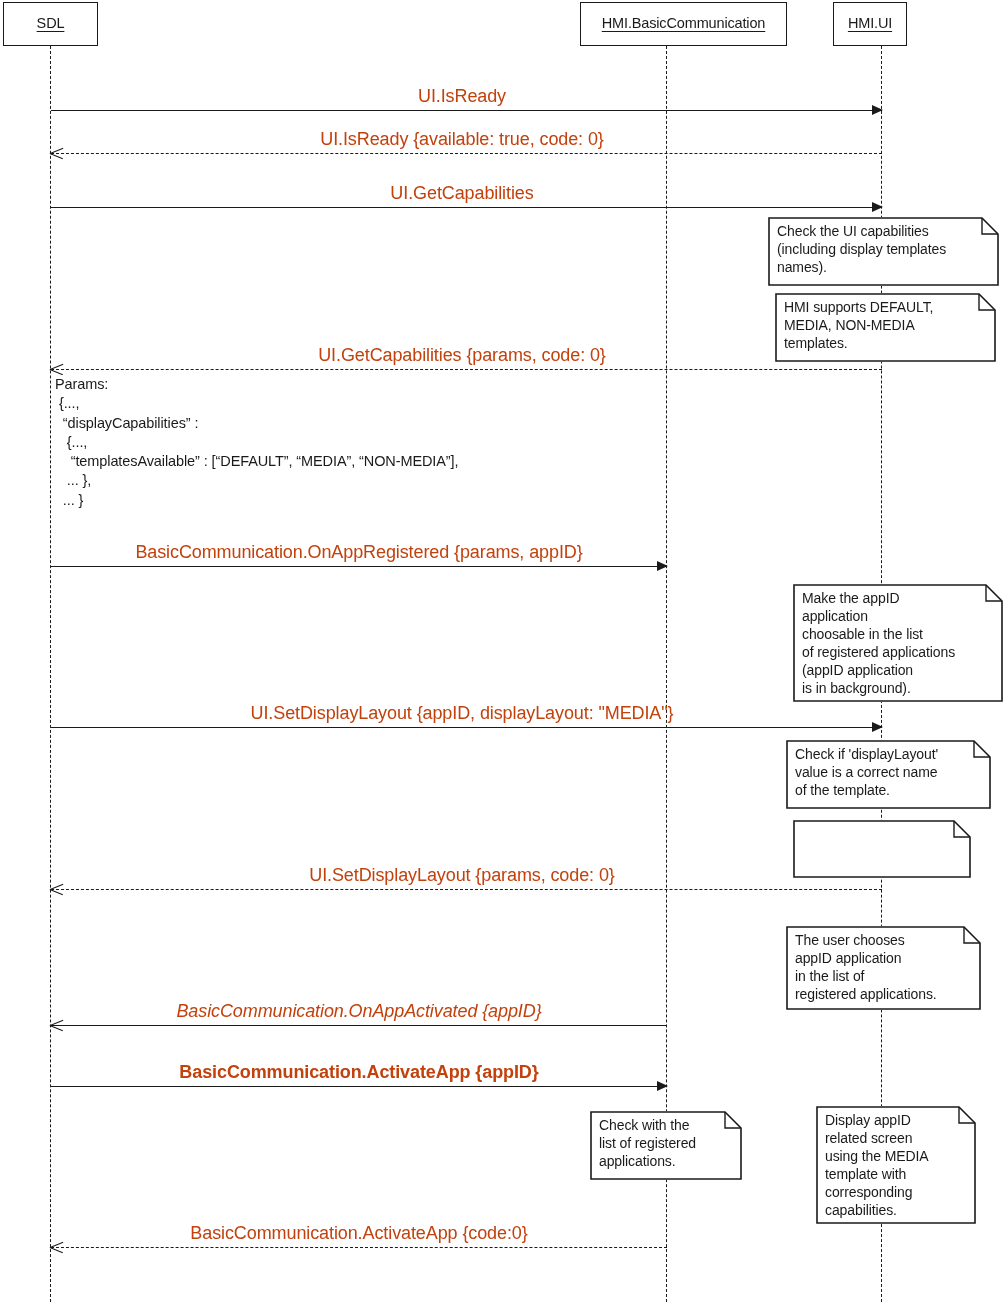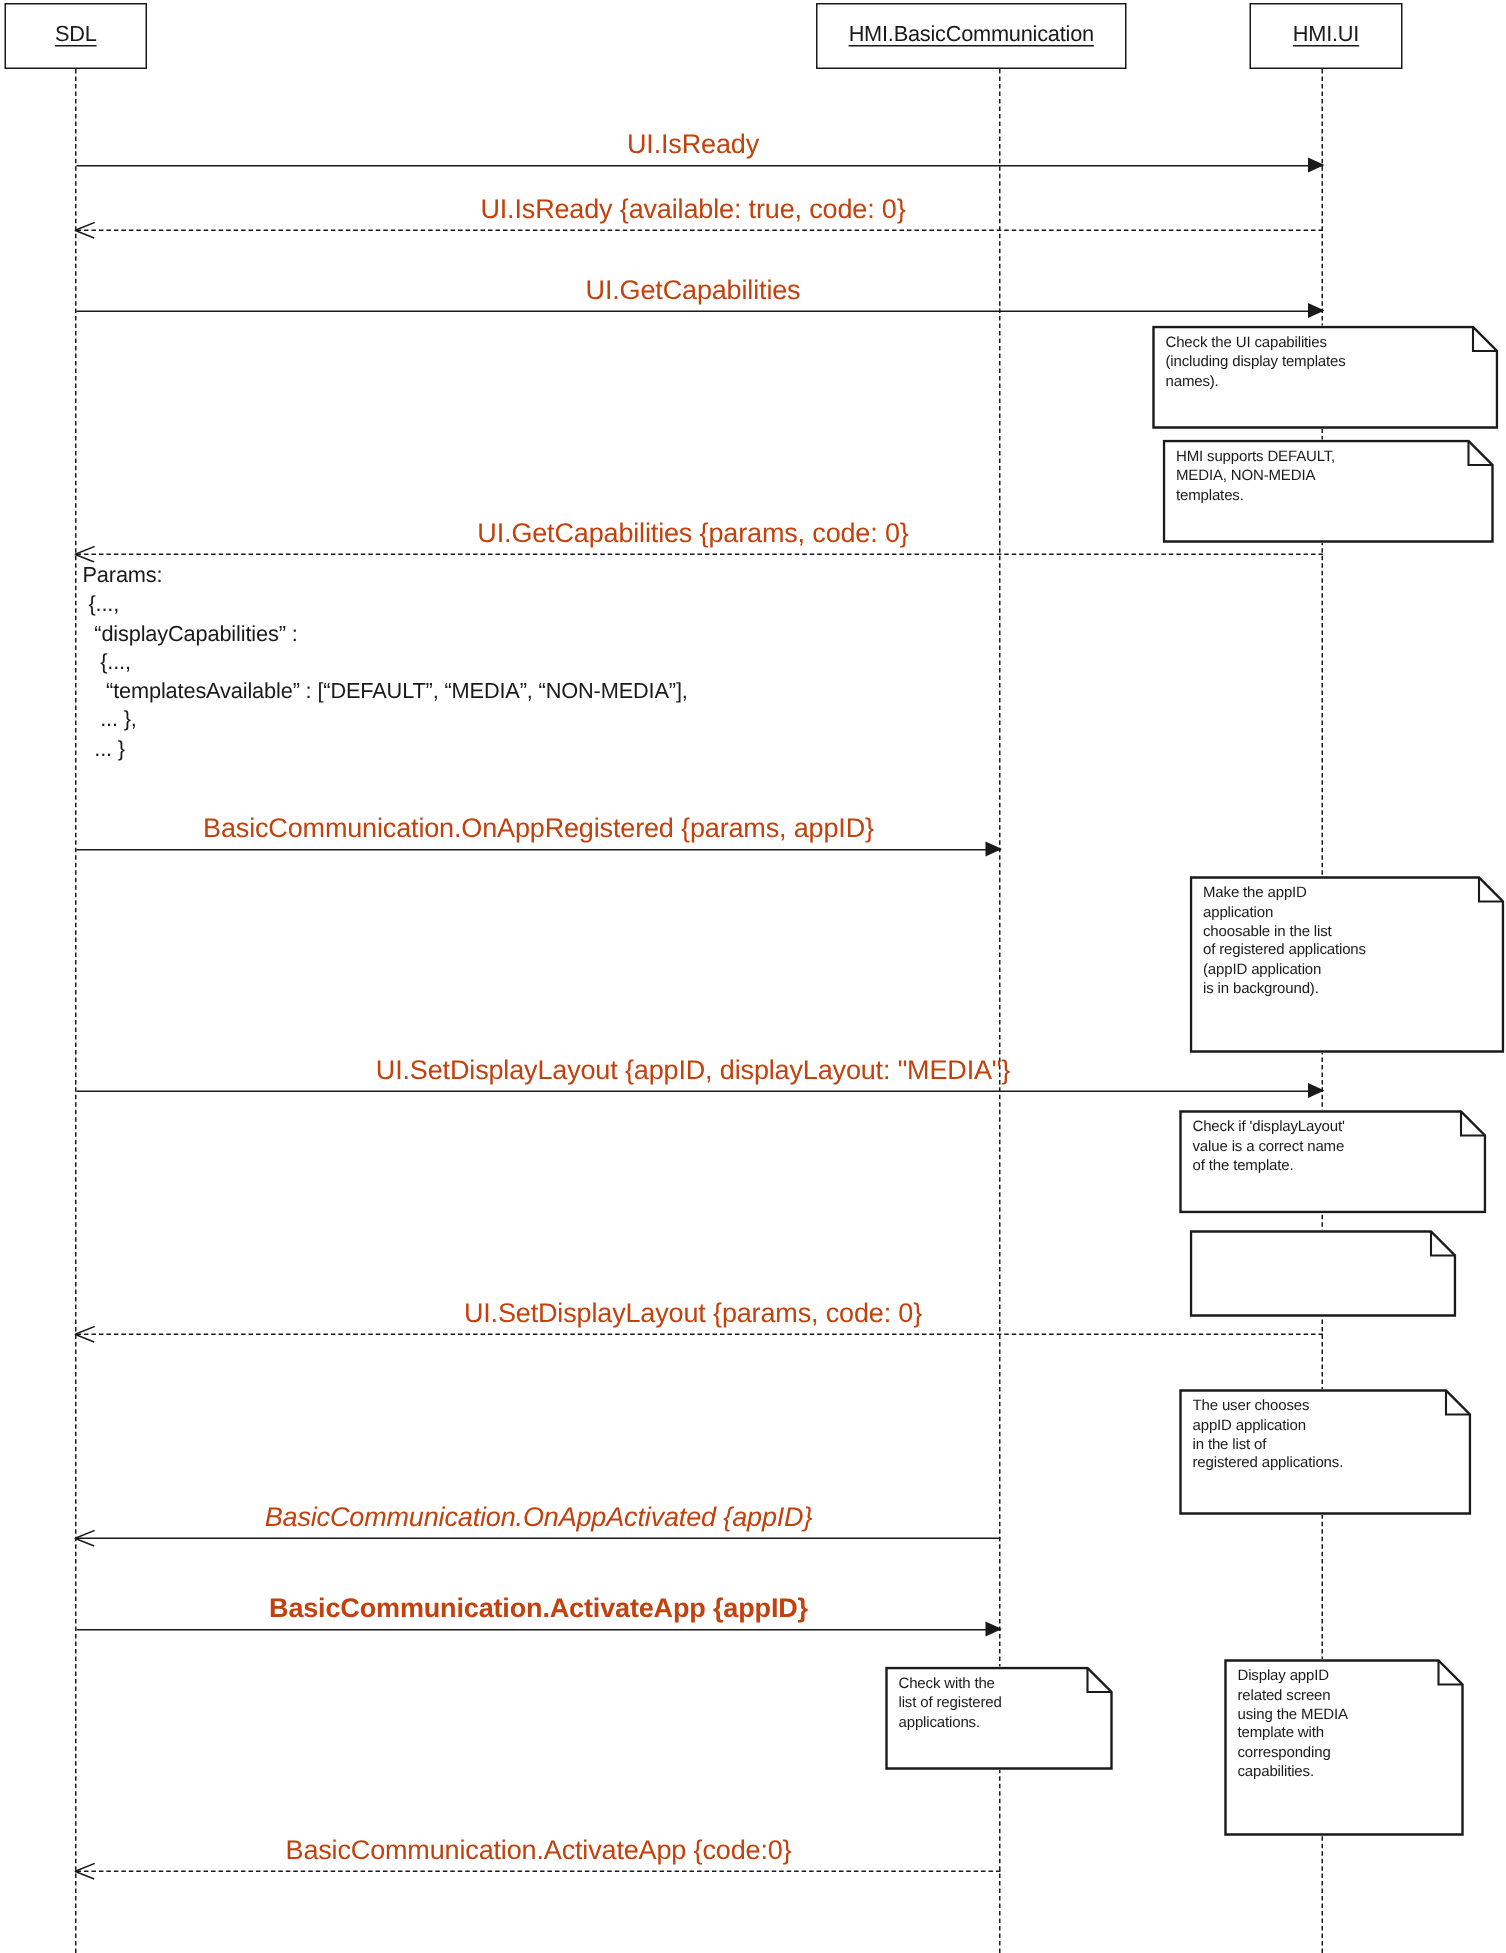--- a/index.html
+++ b/index.html
@@ -127,21 +127,21 @@
     left: 0;
     top: 0;
     width: 100%;
     height: 100%;
     display: block;
   }
   .note-text {
     position: relative;
     z-index: 2;
     padding: 6px 9px 5px 9px;
-    font-size: 10px;
+    font-size: 14px;
     line-height: 1.28;
     color: #1a1a1a;
     white-space: pre-line;
     letter-spacing: -0.1px;
   }
 
   
   .params-block {
     position: absolute;
     font-size: 14.5px;
@@ -156,25 +156,25 @@
 </head>
 <body>
 
 <div id="diagram-root">
 
 <div class="lifeline" style="left: 50.3px; top: 46px; height: 1256px;"></div>
     <div class="participant-box" style="left: 3px; top: 2px; width: 95px; height: 44px;">
       <span class="participant-label">SDL</span>
     </div>
     <div class="lifeline" style="left: 666.3px; top: 46px; height: 1256px;"></div>
-    <div class="participant-box" style="left: 544px; top: 2px; width: 207px; height: 44px;">
+    <div class="participant-box" style="left: 580px; top: 2px; width: 207px; height: 44px;">
       <span class="participant-label">HMI.BasicCommunication</span>
     </div>
     <div class="lifeline" style="left: 881.3px; top: 46px; height: 1256px;"></div>
-    <div class="participant-box" style="left: 833px; top: 2px; width: 102px; height: 44px;">
+    <div class="participant-box" style="left: 833px; top: 2px; width: 74px; height: 44px;">
       <span class="participant-label">HMI.UI</span>
     </div>
     <div class="message solid" style="left: 51px; top: 110px; width: 831px;">
       <div class="msg-line"></div>
       <div class="arrowhead-filled-right"></div>
     </div>
     <div class="msg-label" style="left: 462px; top: 86px;">UI.IsReady</div>
     <div class="message dashed" style="left: 51px; top: 153px; width: 831px;">
       <div class="msg-line"></div>
       <div class="arrowhead-open-left"></div>

